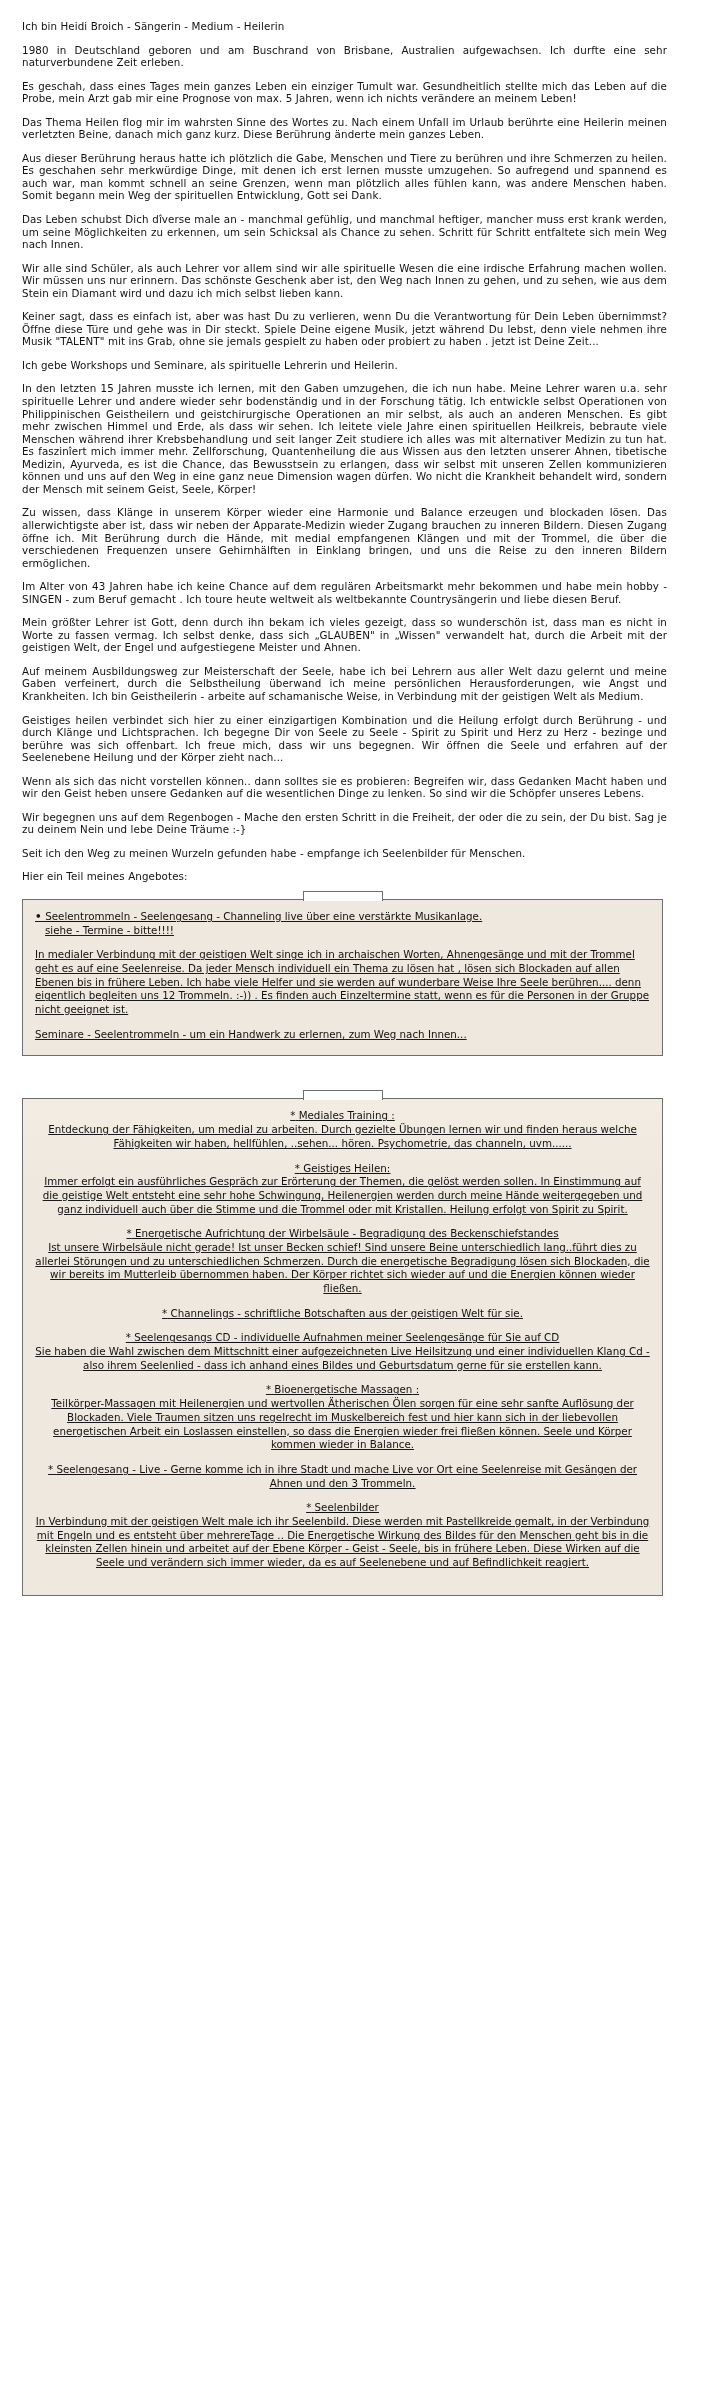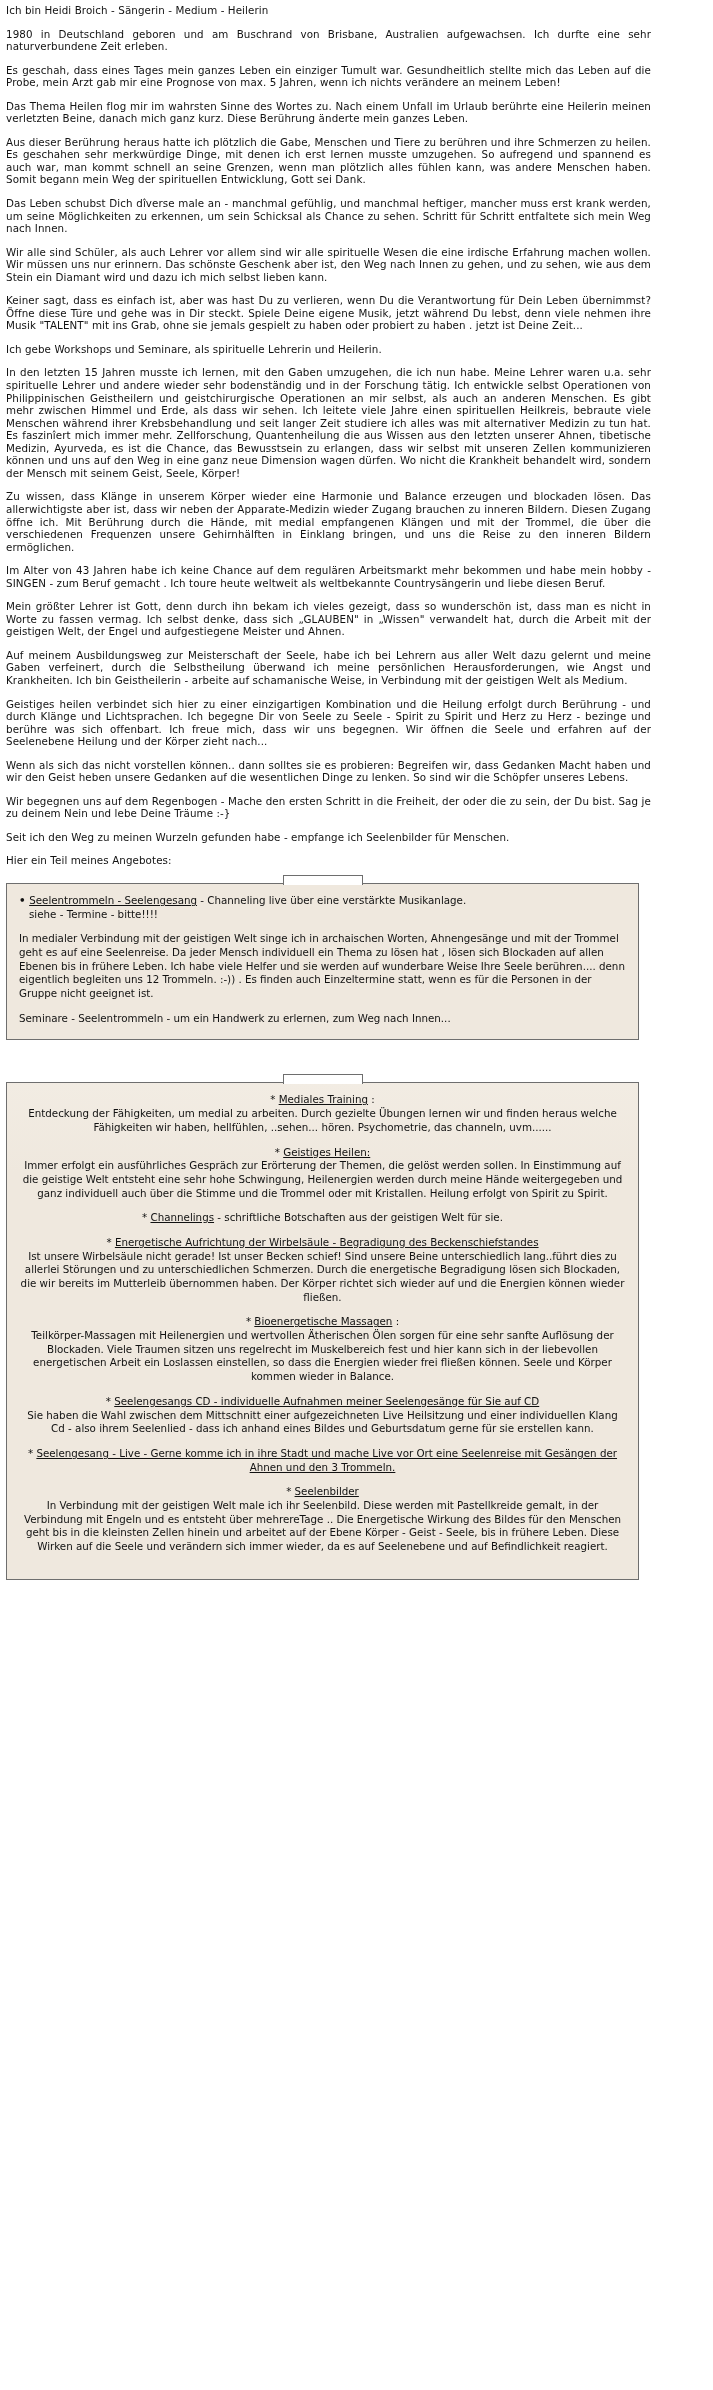--- a/index.html
+++ b/index.html
@@ -8,42 +8,43 @@
     background: #ffffff;
   }
   body {
     width: 713px;
     font-family: "DejaVu Sans", sans-serif;
     color: #1a1a1a;
   }
   .page {
     width: 659px;
     position: relative;
-    padding: 0;
+    padding: 16px;
   }
   .intro {
     padding: 4px 8px 0 6px;
   }
   .intro p {
     margin: 0 0 11px 0;
     font-size: 10.3px;
     line-height: 1.22;
     text-align: justify;
     color: #111111;
     letter-spacing: 0.1px;
   }
   .offers-line {
     margin: 0 0 6px 0 !important;
   }
   .panel {
     border: 1px solid #6e6e6e;
     background: linear-gradient(to bottom, #f2ece3 0%, #efe8de 18%, #efe8de 100%);
-    margin: 6px 20px 10px 6px;
+    margin: 6px 12px 10px 6px;
     padding: 10px 12px 14px 12px;
     position: relative;
+    text-decoration: underline;
   }
   .panel.one {
     background: #efe8de;
   }
   .panel::before {
     content: "";
     position: absolute;
     top: -9px;
     left: 50%;
     transform: translateX(-50%);
@@ -141,45 +142,45 @@
       <p>
         <span>*</span>
         <span class="head">Geistiges Heilen:</span><br>
         <span>Immer erfolgt ein ausführliches Gespräch zur Erörterung der Themen, die gelöst werden sollen. In Einstimmung auf die geistige Welt entsteht eine sehr hohe Schwingung, Heilenergien werden durch meine Hände weitergegeben und ganz individuell auch über die Stimme und die Trommel oder mit Kristallen.  Heilung erfolgt von Spirit zu Spirit.</span>
       </p>
     </div>
 
     <div class="item">
       <p>
         <span>*</span>
-        <span class="head">Channelings</span><span> - schriftliche Botschaften aus der geistigen Welt für sie.</span>
-      </p>
-    </div>
-
-    <div class="item">
-      <p>
-        <span>*</span>
         <span class="head">Energetische Aufrichtung der Wirbelsäule - Begradigung des Beckenschiefstandes</span><br>
         <span>Ist unsere Wirbelsäule nicht gerade! Ist unser Becken schief! Sind unsere Beine unterschiedlich lang..führt dies zu allerlei Störungen und zu unterschiedlichen Schmerzen. Durch die energetische Begradigung lösen sich Blockaden, die wir bereits im Mutterleib übernommen haben. Der Körper richtet sich wieder auf und die Energien können wieder fließen.</span>
       </p>
     </div>
 
     <div class="item">
       <p>
         <span>*</span>
-        <span class="head">Bioenergetische Massagen</span><span> :</span><br>
-        <span>Teilkörper-Massagen mit Heilenergien und wertvollen Ätherischen Ölen sorgen für eine sehr sanfte Auflösung der Blockaden. Viele Traumen sitzen uns regelrecht im Muskelbereich fest und hier kann sich in der liebevollen energetischen Arbeit ein Loslassen einstellen, so dass die Energien wieder frei fließen können. Seele und Körper kommen wieder in Balance.</span>
+        <span class="head">Channelings</span><span> - schriftliche Botschaften aus der geistigen Welt für sie.</span>
       </p>
     </div>
 
     <div class="item">
       <p>
         <span>*</span>
         <span class="head">Seelengesangs CD  - individuelle Aufnahmen meiner Seelengesänge für Sie auf CD</span><br>
         <span>Sie haben die Wahl zwischen dem Mittschnitt einer aufgezeichneten Live Heilsitzung und einer individuellen Klang Cd - also ihrem Seelenlied - dass ich anhand eines Bildes und Geburtsdatum gerne für sie erstellen kann.</span>
+      </p>
+    </div>
+
+    <div class="item">
+      <p>
+        <span>*</span>
+        <span class="head">Bioenergetische Massagen</span><span> :</span><br>
+        <span>Teilkörper-Massagen mit Heilenergien und wertvollen Ätherischen Ölen sorgen für eine sehr sanfte Auflösung der Blockaden. Viele Traumen sitzen uns regelrecht im Muskelbereich fest und hier kann sich in der liebevollen energetischen Arbeit ein Loslassen einstellen, so dass die Energien wieder frei fließen können. Seele und Körper kommen wieder in Balance.</span>
       </p>
     </div>
 
     <div class="item">
       <p>
         <span>*</span>
         <span class="head">Seelengesang - Live - Gerne komme ich in ihre Stadt und mache Live vor Ort eine Seelenreise mit Gesängen der Ahnen und den 3 Trommeln.</span>
       </p>
     </div>
 

